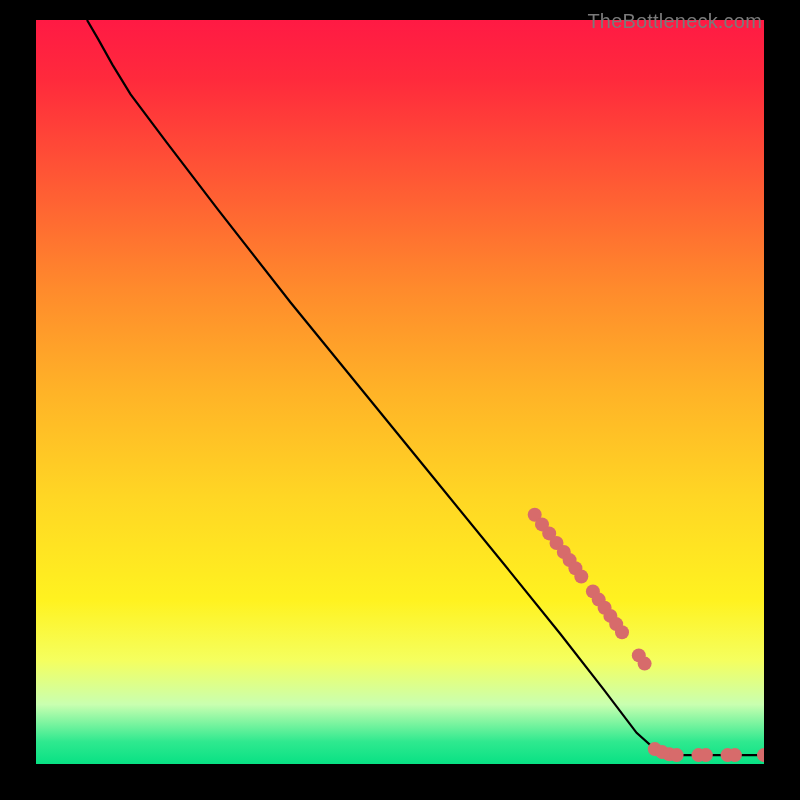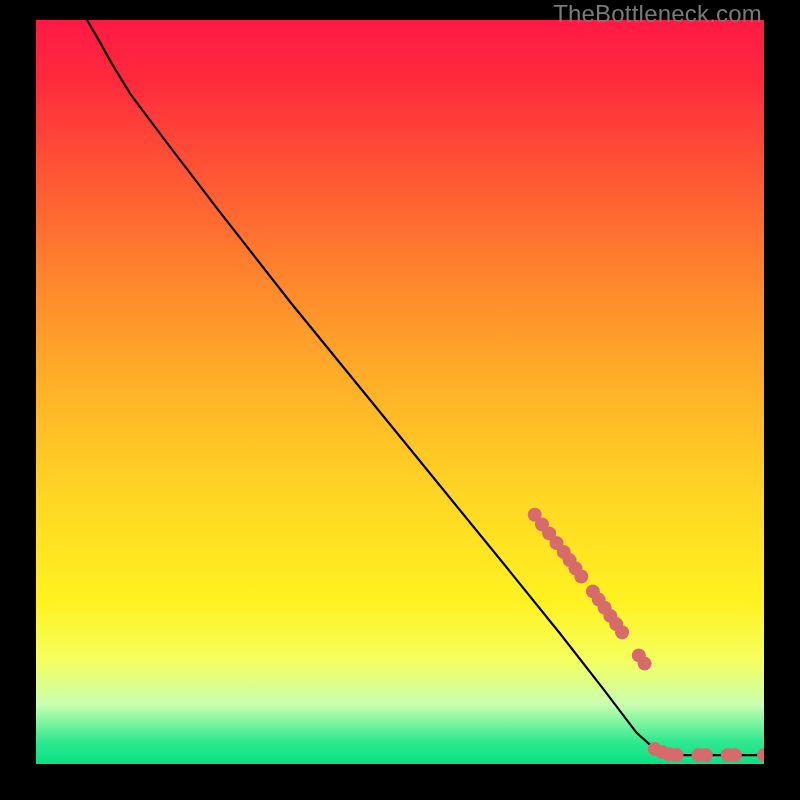--- a/index.html
+++ b/index.html
@@ -35,23 +35,23 @@
       #fff220 78%,
       #f5ff5e 86%,
       #c9ffb0 92%,
       #2fe98f 97%,
       #08e184 100%
     );
   }
   .watermark {
     position: absolute;
     right: 38px;
-    top: 0;
+    top: 10px;
     color: #7a7a7a;
-    font-size: 24px;
+    font-size: 20px;
     letter-spacing: 0.2px;
     user-select: none;
     pointer-events: none;
   }
   svg.curve {
     position: absolute;
     left: 0;
     top: 0;
     width: 728px;
     height: 744px;

